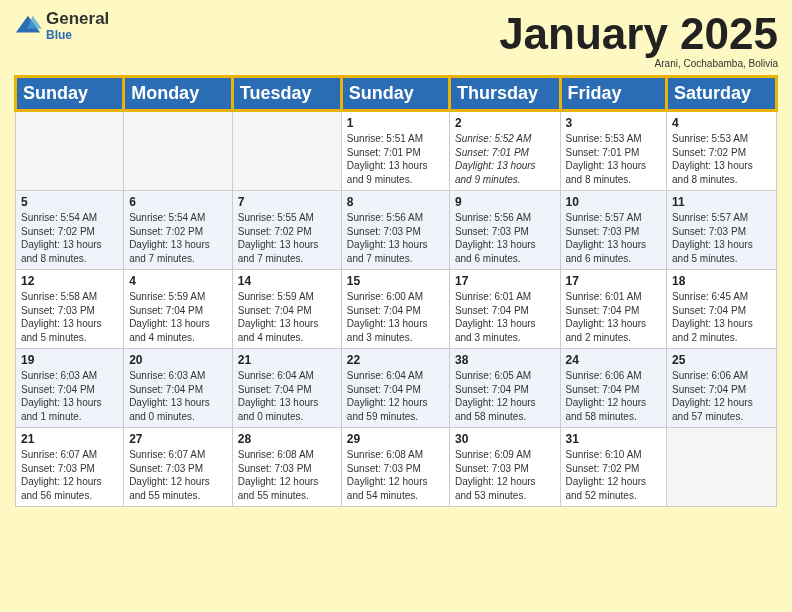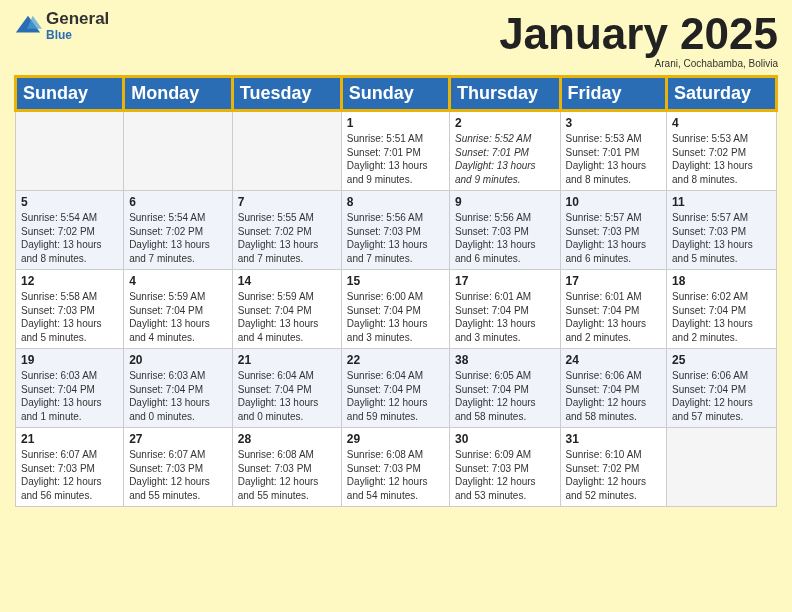--- a/index.html
+++ b/index.html
@@ -258,21 +258,21 @@
           </td>
           <td>
             <span class="day-number">17</span>
             <div class="day-info" style="white-space: pre-line;">Sunrise: 6:01 AM
 Sunset: 7:04 PM
 Daylight: 13 hours
 and 2 minutes.</div>
           </td>
           <td>
             <span class="day-number">18</span>
-            <div class="day-info" style="white-space: pre-line;">Sunrise: 6:02 AM
+            <div class="day-info" style="white-space: pre-line;">Sunrise: 6:45 AM
 Sunset: 7:04 PM
 Daylight: 13 hours
 and 2 minutes.</div>
           </td>
         </tr>
         <tr>
           <td>
             <span class="day-number">19</span>
             <div class="day-info" style="white-space: pre-line;">Sunrise: 6:03 AM
 Sunset: 7:04 PM

